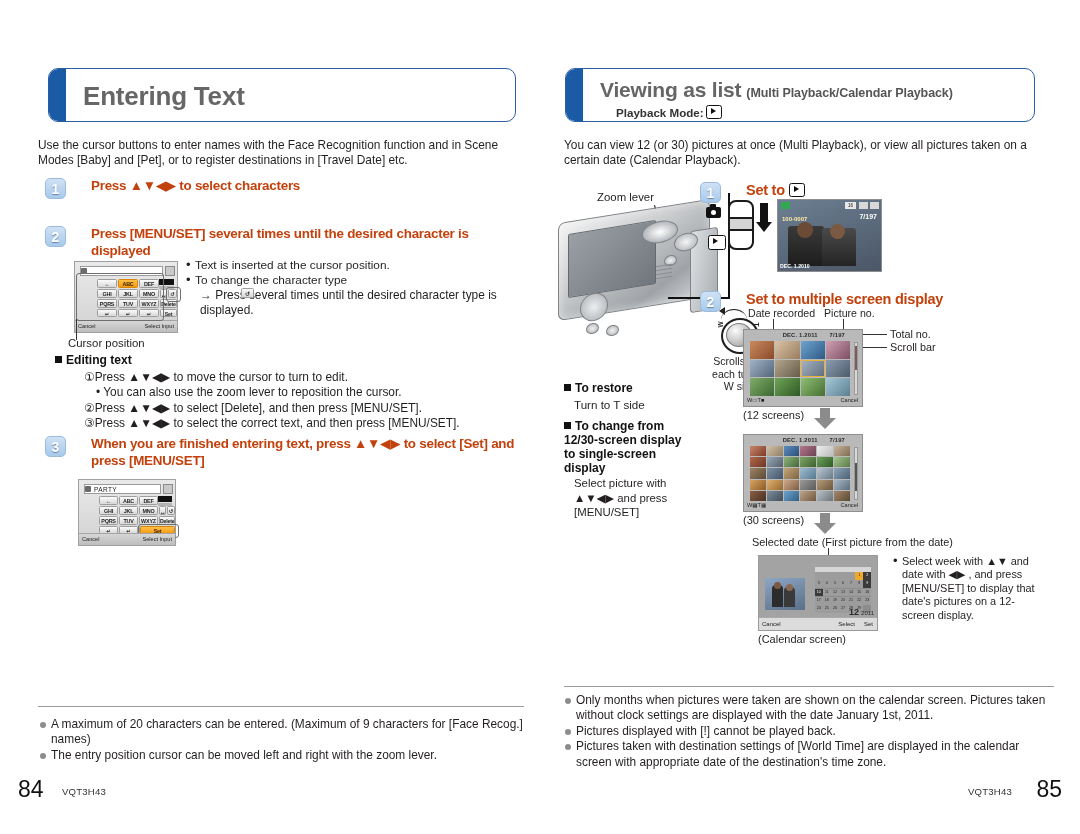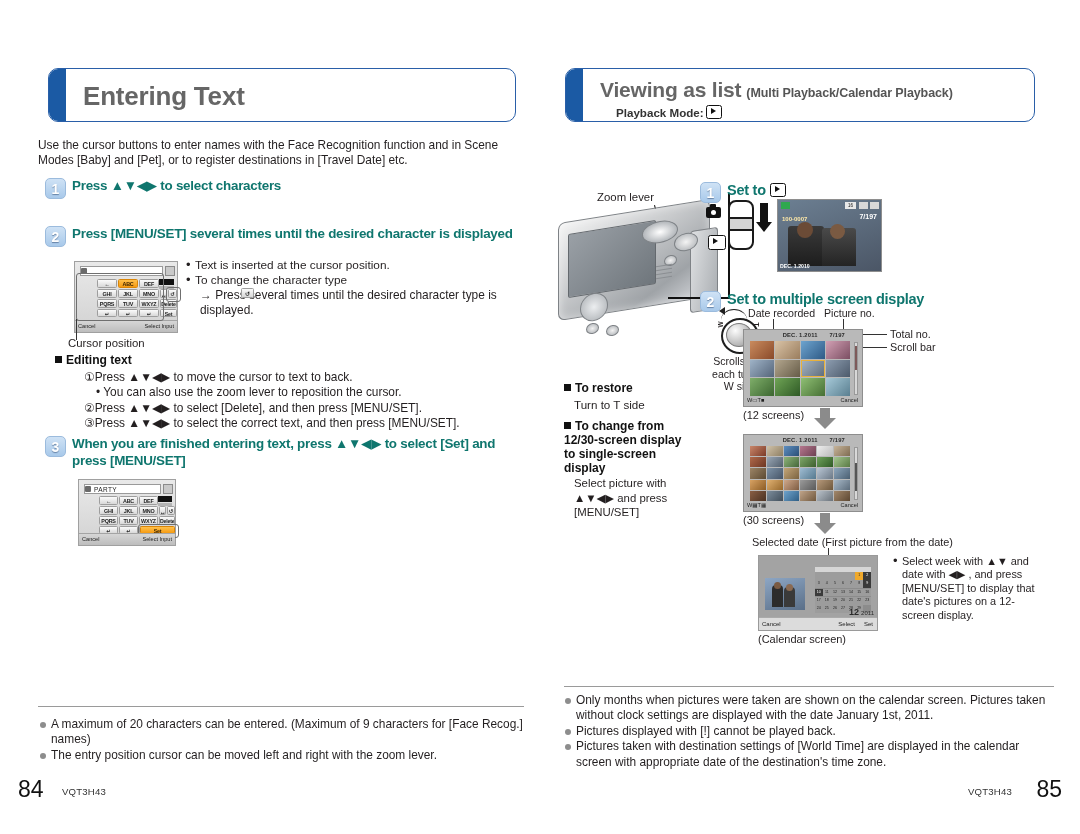--- a/index.html
+++ b/index.html
@@ -47,22 +47,22 @@
     position:absolute;font-size:11.9px;line-height:15.2px;color:#231f20;
   }
   .step{position:absolute;}
   .step .num{
     position:absolute;left:0;top:0;width:21px;height:21px;border-radius:5px;
     background:linear-gradient(#cfe2f5,#a8c9ea);border:1px solid #9bbbdd;
     color:#fff;font-weight:bold;font-size:14px;line-height:21px;text-align:center;
     text-shadow:0 1px 1px rgba(40,70,110,.55);box-sizing:border-box;
   }
   .step .txt{
-    position:absolute;left:27px;top:0;font-size:13.4px;font-weight:bold;
-    line-height:16.5px;color:#0f766e;letter-spacing:-0.25px;
+    position:absolute;left:46px;top:0;font-size:13.4px;font-weight:bold;
+    line-height:16.5px;color:#c2410c;letter-spacing:-0.25px;
   }
   .sub-head{
     position:absolute;font-size:12.1px;font-weight:bold;color:#111;
   }
   .sub-head:before{
     content:"";display:inline-block;width:7px;height:7px;background:#111;
     margin-right:4px;vertical-align:1px;
   }
   .bullet-list{position:absolute;font-size:11.8px;line-height:15.4px;}
   .bullet-list .li{position:relative;padding-left:10px;}
@@ -273,21 +273,21 @@
 
   <div class="bullet-list" style="left:185px;top:258px;width:335px;">
     <div class="li">Text is inserted at the cursor position.</div>
     <div class="li">To change the character type</div>
   </div>
   <div class="body-text" style="left:200px;top:288px;width:320px;">→ Press  several times until the desired character type is displayed.</div>
   <div class="key" style="left:241px;top:288px;width:13px;height:10px;line-height:10px;font-size:6px;">↺</div>
 
   <div class="sub-head" style="left:55px;top:353px;">Editing text</div>
   <div class="dotlist" style="left:84px;top:370px;width:440px;">
-    <div style="padding-left:0">①Press ▲▼◀▶ to move the cursor to text to back.</div>
+    <div style="padding-left:0">①Press ▲▼◀▶ to move the cursor to turn to edit.</div>
     <div style="padding-left:12px">• You can also use the zoom lever to reposition the cursor.</div>
     <div style="padding-left:0">②Press ▲▼◀▶ to select [Delete], and then press [MENU/SET].</div>
     <div style="padding-left:0">③Press ▲▼◀▶ to select the correct text, and then press [MENU/SET].</div>
   </div>
 
   <div class="step" style="left:45px;top:436px;width:470px;">
     <div class="num">3</div>
     <div class="txt">When you are finished entering text, press ▲▼◀▶ to select [Set] and press [MENU/SET]</div>
   </div>
 
@@ -339,20 +339,21 @@
 </div>
 
 <div class="page page-right">
 
   <div class="banner" style="left:25px;top:68px;width:470px;height:54px;">
     <div class="tab"></div>
     <div class="banner-title" style="top:9px;font-size:21px;"><span>Viewing as list</span><span class="banner-sub" style="margin-left:5px;">(Multi Playback/Calendar Playback)</span></div>
     <div class="banner-mode" style="top:36px;padding-left:14px;"><span>Playback Mode:</span><span class="pbicon"></span></div>
   </div>
 
+  <div class="body-text" style="left:24px;top:138px;width:490px;">You can view 12 (or 30) pictures at once (Multi Playback), or view all pictures taken on a certain date (Calendar Playback).</div>
 
   <div class="caption" style="left:57px;top:191px;">Zoom lever</div>
   <div class="callout-line" style="left:114px;top:205px;width:1.2px;height:22px;transform:rotate(-14deg);transform-origin:top;"></div>
 
   <div class="cam" style="left:18px;top:197px;width:170px;height:135px;">
     <div class="body"></div>
     <div class="screen"></div>
     <div class="side"></div>
     <div class="dial"></div>
     <div class="knob"></div>

